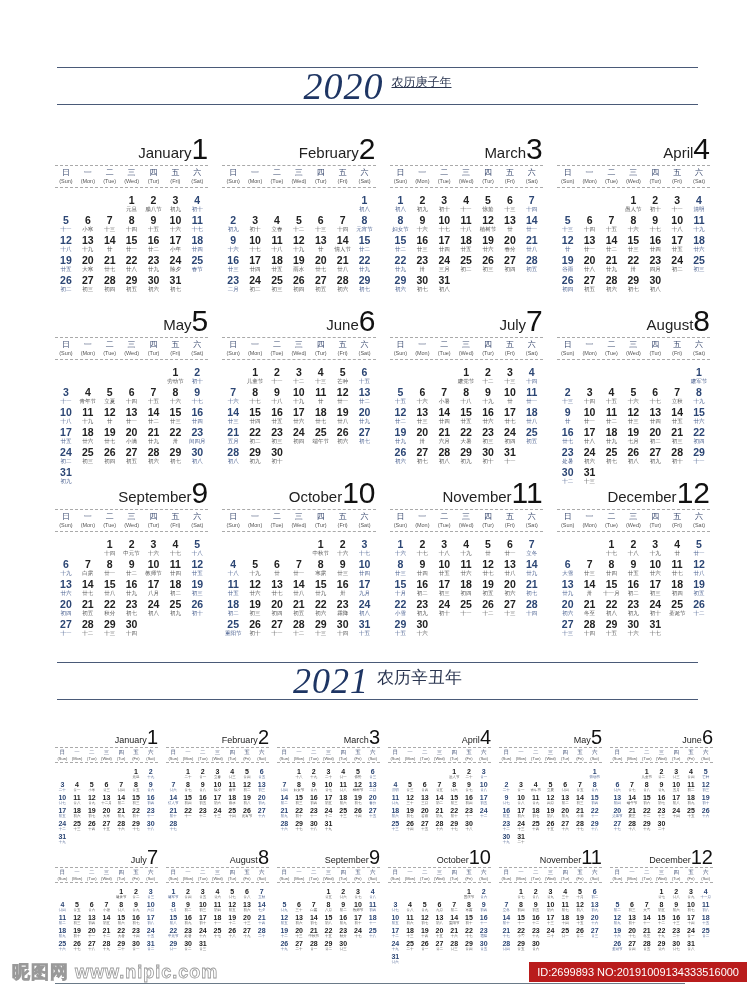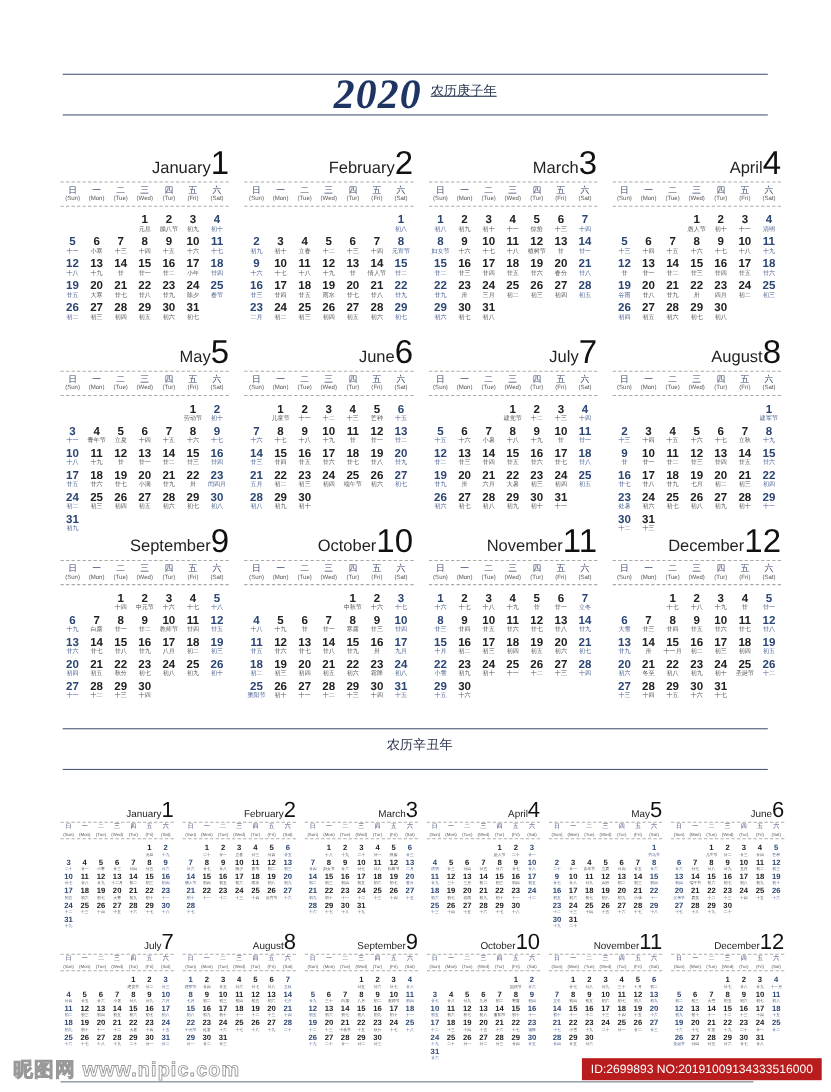--- a/index.html
+++ b/index.html
@@ -1,25 +1,25 @@
 <!DOCTYPE html>
 <html><head>
 <meta charset="utf-8">
 <style>
   html,body{margin:0;padding:0;background:#fff;}
   body{width:755px;height:993px;position:relative;overflow:hidden;font-family:"Liberation Sans","DejaVu Sans",sans-serif;color:#222;}
   .yearbar{position:absolute;left:57px;width:641px;border-top:1.5px solid #4a5a78;border-bottom:1.5px solid #4a5a78;display:flex;justify-content:center;align-items:center;}
-  .yearbar .yr{font-family:"Liberation Serif","DejaVu Serif",serif;font-style:italic;font-weight:bold;color:#1e3563;letter-spacing:1px;}
+  .yearbar .yr{font-family:"Liberation Serif","DejaVu Serif",serif;font-style:italic;font-weight:normal;color:#1e3563;letter-spacing:1px;}
   .yearbar .lunar{font-family:"DejaVu Sans",sans-serif;color:#2a3550;margin-left:8px;}
   .y1{top:67px;height:36px;}
   .y1 .yr{font-size:38px;}
   .y1 .lunar{font-size:12px;margin-top:-8px;text-decoration:underline;}
   .y2{top:662px;height:36px;}
   .y2 .yr{font-size:36px;}
-  .y2 .lunar{font-size:12px;margin-top:-8px;}
+  .y2 .lunar{font-size:17px;margin-top:-8px;}
   .grid{position:absolute;display:grid;}
   .big{left:55px;top:135px;width:655px;grid-template-columns:repeat(4,1fr);column-gap:14px;}
   .big .month{height:172px;}
   .small{left:55px;top:728px;width:658px;grid-template-columns:repeat(6,1fr);column-gap:8px;}
   .small .month{height:120px;}
   .month{position:relative;}
   .mhead{display:flex;justify-content:flex-end;align-items:flex-end;}
   .big .mname{font-size:15px;color:#222;margin-bottom:2px;}
   .big .mnum{font-size:30px;line-height:28px;color:#111;}
   .small .mname{font-size:9px;color:#222;margin-bottom:1px;}
@@ -2009,20 +2009,21 @@
         </div>
         <div class="d">
           <span class="n">31</span>
           <span class="l">十七</span>
         </div>
       </div>
     </div>
   </div>
 
 <div class="yearbar y2">
+  <span class="yr">2021</span>
   <span class="lunar">农历辛丑年</span>
 </div>
 
 <div class="grid small" id="cal2021">
     <div class="month">
       <div class="mhead">
         <span class="mname">January</span>
         <span class="mnum">1</span>
       </div>
       <div class="wk">

